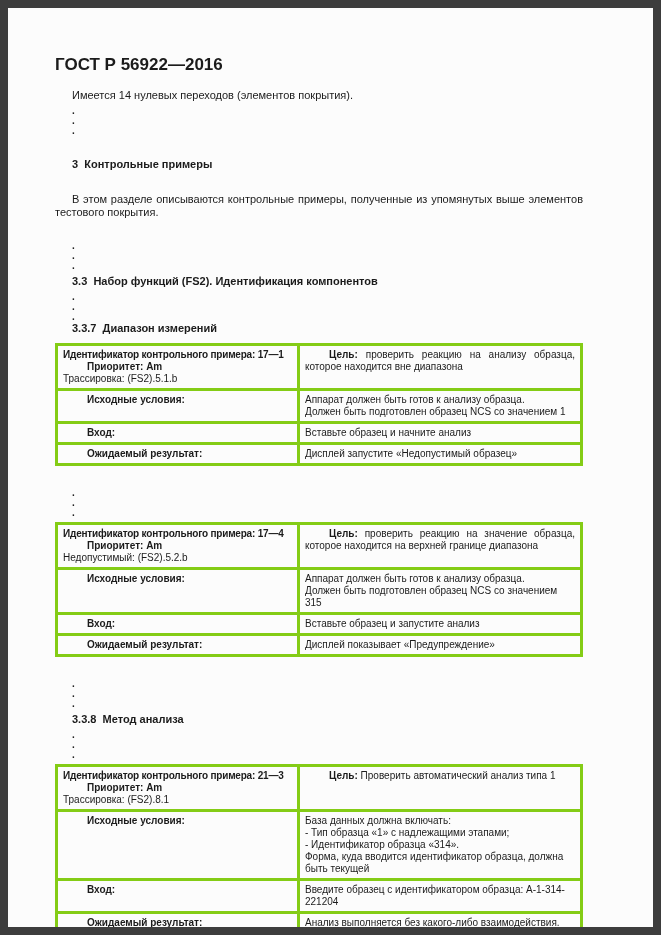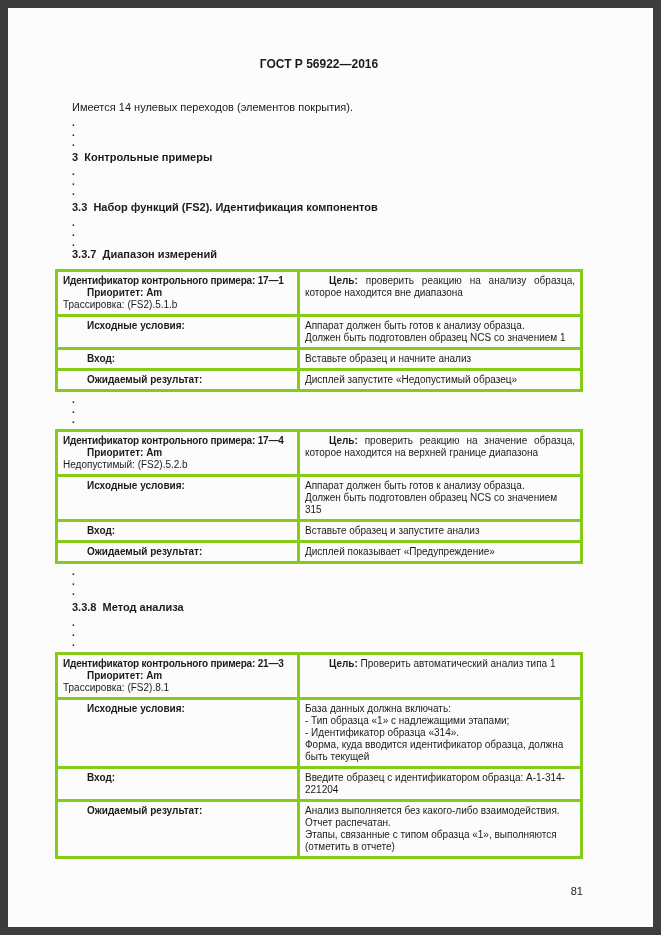--- a/index.html
+++ b/index.html
@@ -12,50 +12,50 @@
   }
   .page {
     margin:8px;
     width:645px;
     height:919px;
     background:#fcfcfc;
     padding:50px 70px 0 47px;
     overflow:hidden;
   }
   .doc-header {
-    text-align:center;
-    font-size:12px;
+    text-align:left;
+    font-size:17px;
     font-weight:bold;
     line-height:13px;
     white-space:pre;
   }
   .para {
     font-size:11px;
     line-height:13px;
     text-align:justify;
     text-indent:17px;
   }
-  .intro { margin-top:30px; }
+  .intro { margin-top:18px; }
   .dots {
     margin-left:17px;
     font-size:10px;
     font-weight:bold;
     line-height:10px;
     color:#222;
   }
   .dots > div { height:10px; }
   .heading {
     font-size:11px;
     font-weight:bold;
     line-height:13px;
     margin-left:17px;
     white-space:pre;
   }
   .mt4 { margin-top:4px; }
-  .mt6 { margin-top:3px; }
+  .mt6 { margin-top:22px; }
   .mt8 { margin-top:8px; }
   table.tc {
     width:100%;
     border-collapse:collapse;
     font-size:10px;
     line-height:12px;
     table-layout:fixed;
   }
   .tc td {
     border:3px solid #84cc16;
@@ -85,20 +85,21 @@
   <div class="para intro">Имеется 14  нулевых переходов (элементов покрытия).</div>
 
   <div class="dots mt4">
     <div>.</div>
     <div>.</div>
     <div>.</div>
   </div>
 
   <div class="heading mt6">3  Контрольные примеры</div>
 
+  <div class="para mt6">В этом разделе описываются контрольные примеры, полученные из упомянутых выше элементов тестового покрытия.</div>
 
   <div class="dots mt6">
     <div>.</div>
     <div>.</div>
     <div>.</div>
   </div>
 
   <div class="heading mt4">3.3  Набор функций (FS2). Идентификация компонентов</div>
 
   <div class="dots mt4">

